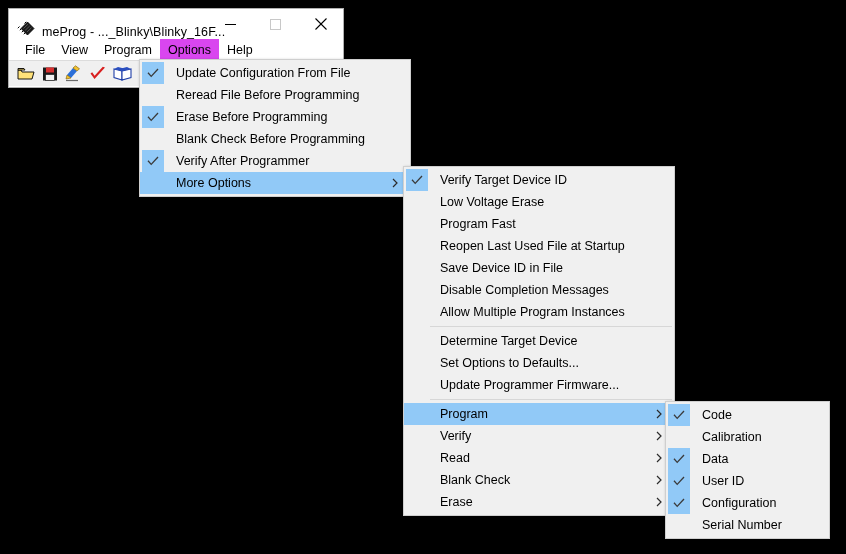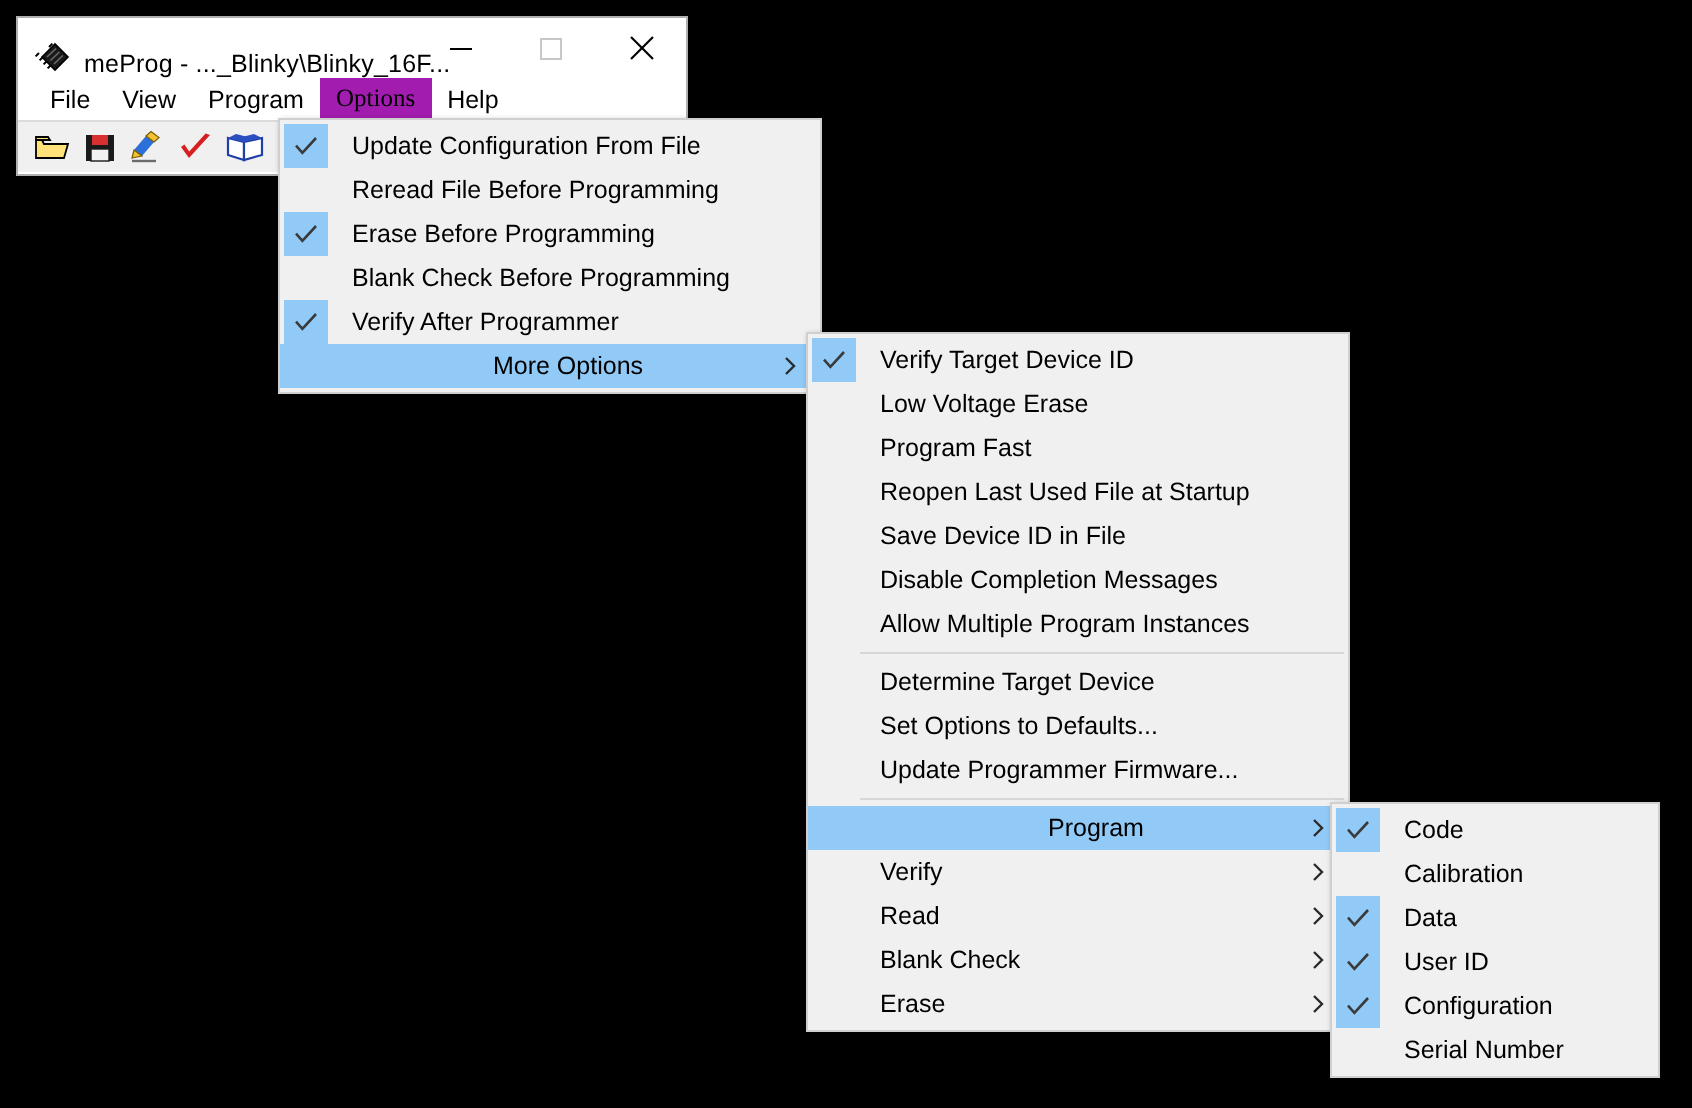--- a/index.html
+++ b/index.html
@@ -77,22 +77,21 @@
   }
   .menu-bar-item {
     font-size: 12.5px;
     color: #000000;
     padding: 0 8px;
     display: flex;
     align-items: center;
     white-space: nowrap;
   }
   .menu-bar-item.active {
-    background: #a21caf;
-    font-family: Liberation Serif, serif;
+    background: #d946ef;
   }
 
   
   #toolbar {
     height: 26px;
     background: #f0f0f0;
     border-top: 1px solid #dcdcdc;
     display: flex;
     align-items: center;
     padding-left: 6px;
@@ -121,21 +120,20 @@
     height: 22px;
     display: flex;
     align-items: center;
     position: relative;
     font-size: 12.5px;
     color: #000000;
     white-space: nowrap;
   }
   .menu-item.selected {
     background: #91c9f7;
-    text-align: center;
   }
   .menu-check {
     width: 22px;
     height: 22px;
     flex: 0 0 auto;
     margin-left: 2px;
     display: flex;
     align-items: center;
     justify-content: center;
   }

